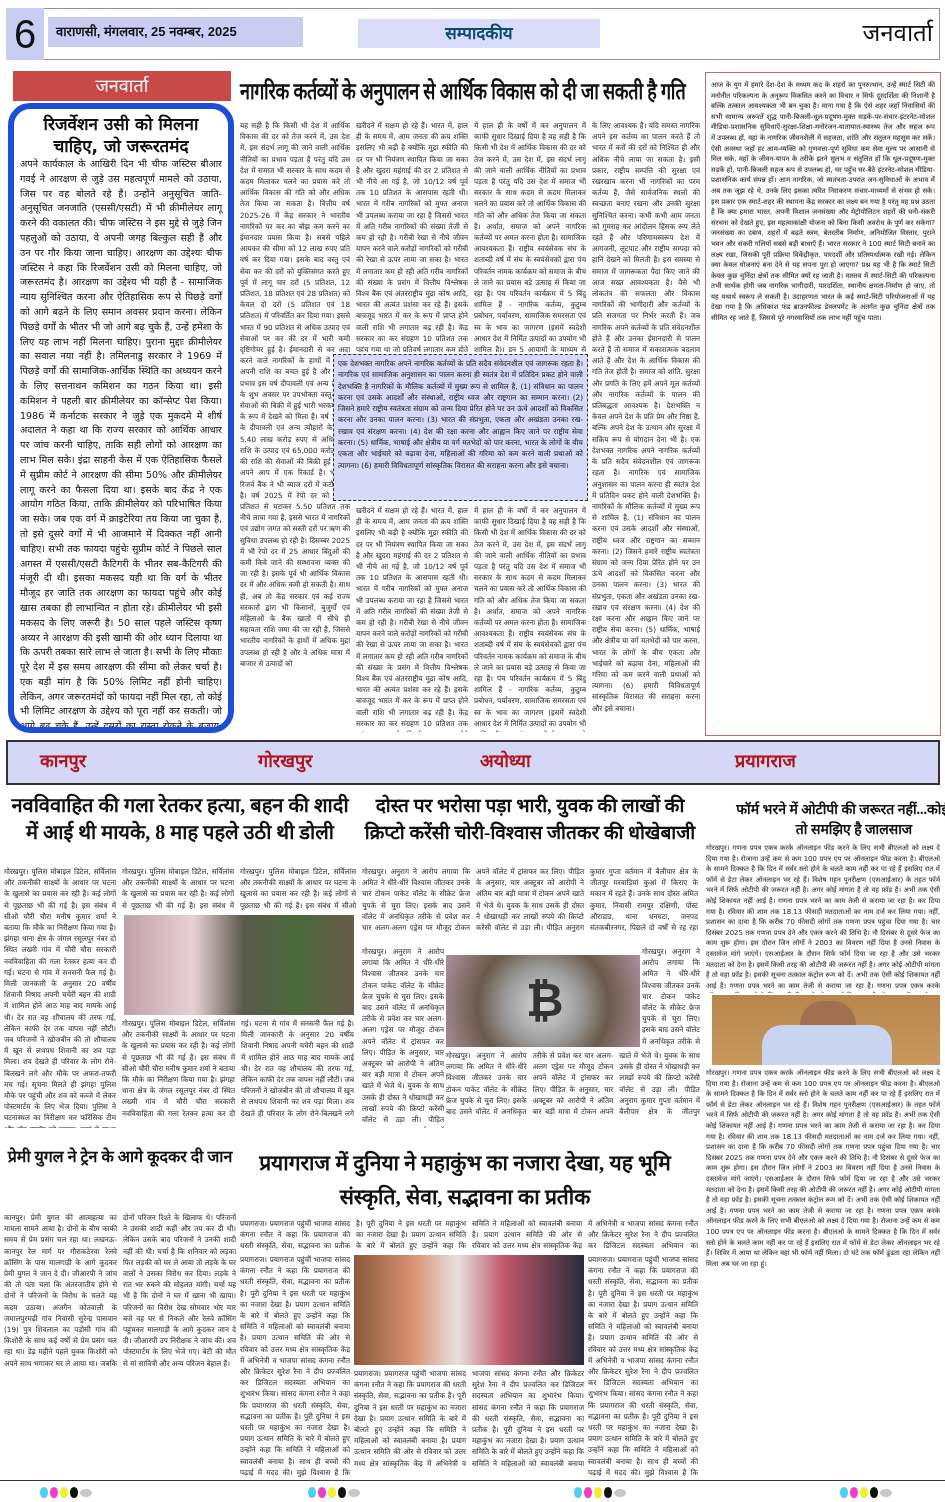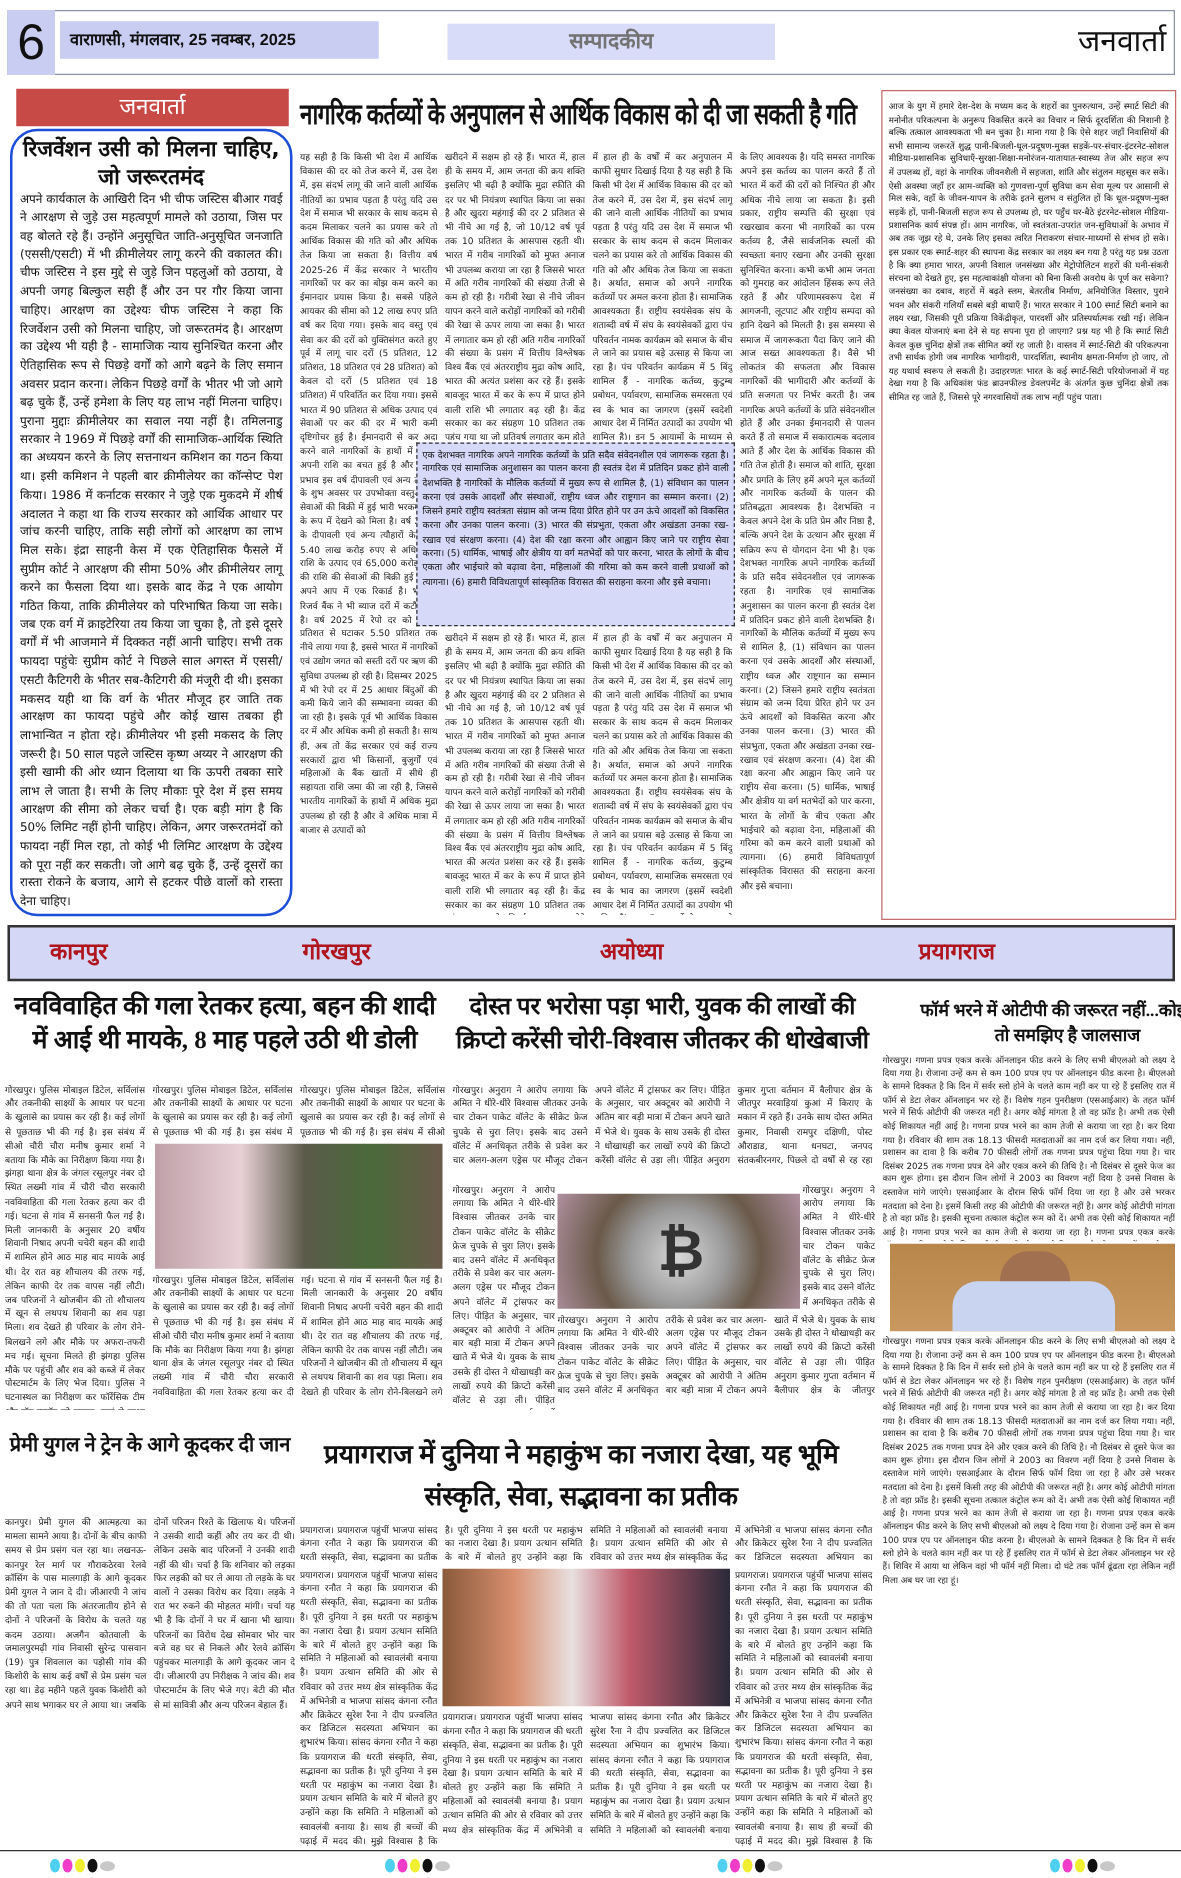--- a/index.html
+++ b/index.html
@@ -1,24 +1,24 @@
 <!DOCTYPE html>
 <html><head>
 <meta charset="utf-8">
 <style>
 *{box-sizing:border-box;margin:0;padding:0}
 body{width:945px;height:1502px;background:#fff;font-family:"DejaVu Sans",sans-serif;color:#111;position:relative;overflow:hidden}
 .abs{position:absolute}
 .hdr{left:6px;top:8px;width:934px;height:52px;border:1px solid #8a93a8}
 .pgno{left:6px;top:8px;width:38px;height:52px;background:#c9cdf2;font-size:40px;line-height:52px;text-align:center;font-family:"Liberation Sans",sans-serif}
 .dateline{left:48px;top:17px;width:255px;height:30px;background:#c9cdf2;font-size:13px;font-weight:bold;line-height:30px;padding-left:8px;font-family:"Liberation Sans",sans-serif}
-.secttl{left:358px;top:19px;width:262px;height:29px;background:#d8dcf8;font-size:17px;font-weight:bold;color:#737373;text-align:center;line-height:29px}
+.secttl{left:358px;top:19px;width:242px;height:29px;background:#d8dcf8;font-size:17px;font-weight:bold;color:#0c4a6e;text-align:center;line-height:29px}
 .brand{right:12px;top:15px;font-size:24px;font-family:"Liberation Sans",sans-serif}
 .redbar{left:13px;top:71px;width:218px;height:30px;background:#c84a47;color:#fff;font-size:18px;text-align:center;line-height:30px}
-.leftbox{left:8px;top:103px;width:226px;height:630px;border:2px solid #1d4ed8;border-radius:22px;padding:4px 6px;overflow:hidden}
+.leftbox{left:8px;top:103px;width:226px;height:630px;border:6px solid #1d4ed8;border-radius:22px;padding:4px 6px;overflow:hidden}
 .leftbox h2{font-size:17px;text-align:center;line-height:22px;font-weight:bold}
 .leftbox p{font-size:9.5px;line-height:14.8px;text-align:justify}
 .mainhead{left:240px;top:74px;width:460px;font-size:23px;font-weight:bold;font-family:"Liberation Sans",sans-serif;letter-spacing:-0.5px;white-space:nowrap;transform:scaleX(0.78);transform-origin:left}
 .cols{font-size:7.2px;line-height:11.2px;text-align:justify;color:#222;overflow:hidden}
 .dashbox{left:333px;top:354px;width:255px;height:147px;background:#d6d9f7;border:1.5px dashed #333;padding:3px 4px;font-size:7.3px;line-height:11.3px;overflow:hidden;text-align:justify}
 .rightbox{left:705px;top:72px;width:236px;height:664px;border:1.5px solid #c46c6c;padding:3px 5px;overflow:hidden}
 .rightbox h3{font-size:14px;text-align:center;line-height:18px;font-weight:bold}
 .rightbox p{font-size:6.9px;line-height:10.6px;text-align:justify;margin-top:4px}
 .citybar{left:6px;top:740px;width:934px;height:45px;border:2px solid #333;background:#d4d7f6}
 .city{top:748px;font-size:18px;color:#b0141c;font-weight:bold}
@@ -50,21 +50,21 @@
 <div class="abs cols" style="left:356px;top:505px;width:112px;height:227px">खरीदने में सक्षम हो रहे हैं। भारत में, हाल ही के समय में, आम जनता की क्रय शक्ति इसलिए भी बढ़ी है क्योंकि मुद्रा स्फीति की दर पर भी नियंत्रण स्थापित किया जा सका है और खुदरा महंगाई की दर 2 प्रतिशत से भी नीचे आ गई है, जो 10/12 वर्ष पूर्व तक 10 प्रतिशत के आसपास रहती थी। भारत में गरीब नागरिकों को मुफ्त अनाज भी उपलब्ध कराया जा रहा है जिससे भारत में अति गरीब नागरिकों की संख्या तेजी से कम हो रही है। गरीबी रेखा से नीचे जीवन यापन करने वाले करोड़ों नागरिकों को गरीबी की रेखा से ऊपर लाया जा सका है। भारत में लगातार कम हो रही अति गरीब नागरिकों की संख्या के प्रसंग में वित्तीय विश्लेषक विश्व बैंक एवं अंतरराष्ट्रीय मुद्रा कोष आदि, भारत की अत्यंत प्रशंसा कर रहे हैं। इसके बावजूद भारत में कर के रूप में प्राप्त होने वाली राशि भी लगातार बढ़ रही है। केंद्र सरकार का कर संग्रहण 10 प्रतिशत तक पहुंच गया था जो प्रतिवर्ष लगातार कम होते होते वर्ष 2026 में 4.4 प्रतिशत के स्तर पर नीचे आने का अनुमान लगाया गया है। यह कार्य सम्भव हो सका है क्योंकि भारत के नागरिकों द्वारा अपने नागरिक कर्तव्यों का निर्वहन करते हुए प्रत्यक्ष एवं अप्रत्यक्ष कर की राशि को ईमानदारी से सरकार के खजाने में जमा कराया जा रहा है। भारत</div>
 <div class="abs cols" style="left:474px;top:505px;width:112px;height:227px">में हाल ही के वर्षों में कर अनुपालन में काफी सुधार दिखाई दिया है यह सही है कि किसी भी देश में आर्थिक विकास की दर को तेज करने में, उस देश में, इस संदर्भ लागू की जाने वाली आर्थिक नीतियों का प्रभाव पड़ता है परंतु यदि उस देश में समाज भी सरकार के साथ कदम से कदम मिलाकर चलने का प्रयास करे तो आर्थिक विकास की गति को और अधिक तेज किया जा सकता है। अर्थात, समाज को अपने नागरिक कर्तव्यों पर अमल करना होता है। सामाजिक आवश्यकता हैं। राष्ट्रीय स्वयंसेवक संघ के शताब्दी वर्ष में संघ के स्वयंसेवकों द्वारा पंच परिवर्तन नामक कार्यक्रम को समाज के बीच ले जाने का प्रयास बड़े उत्साह से किया जा रहा है। पंच परिवर्तन कार्यक्रम में 5 बिंदु शामिल हैं - नागरिक कर्तव्य, कुटुम्ब प्रबोधन, पर्यावरण, सामाजिक समरसता एवं स्व के भाव का जागरण (इसमें स्वदेशी आधार देश में निर्मित उत्पादों का उपयोग भी शामिल है)। इन 5 आयामों के माध्यम से समाज परिवर्तन के कार्य को गति देने का प्रयास किया जा रहा है, जिसमें भारतीय नागरिकों को अपने नागरिक कर्तव्यों के अनुपालन पर भी विशेष ध्यान दिलाने का प्रयास किया जा रहा है। देश के कानूनों का पालन करना और उनका सम्मान करना नागरिकों की जिम्मेदारी है। इस कर्तव्य को पूरा करने से समुदाय में अनुशासन और सुरक्षा की भावना पैदा होती है। दैनिक जीवन के छोटे छोटे नियमों का पालन करने से सामाजिक व्यवस्था और सुरक्षा तय होती है। जैसे, यातायात नियमों का पालन करना। जहां आवश्यक हो वहां मतदान करना भी आवश्यक है। नागरिक कर्तव्य के अंतर्गत नागरिकों से अपेक्षा की जाती है कि वे विभिन्न करों का भुगतान समय पर करें एवं सही राशि का भुगतान करें। यह देश की आर्थिक प्रगति</div>
 <div class="abs dashbox">एक देशभक्त नागरिक अपने नागरिक कर्तव्यों के प्रति सदैव संवेदनशील एवं जागरूक रहता है। नागरिक एवं सामाजिक अनुशासन का पालन करना ही स्वतंत्र देश में प्रतिदिन प्रकट होने वाली देशभक्ति है नागरिकों के मौलिक कर्तव्यों में मुख्य रूप से शामिल है, (1) संविधान का पालन करना एवं उसके आदर्शों और संस्थाओं, राष्ट्रीय ध्वज और राष्ट्रगान का सम्मान करना। (2) जिसने हमारे राष्ट्रीय स्वतंत्रता संग्राम को जन्म दिया प्रेरित होने पर उन ऊंचे आदर्शों को विकसित करना और उनका पालन करना। (3) भारत की संप्रभुता, एकता और अखंडता उनका रख-रखाव एवं संरक्षण करना। (4) देश की रक्षा करना और आह्वान किए जाने पर राष्ट्रीय सेवा करना। (5) धार्मिक, भाषाई और क्षेत्रीय या वर्ग मतभेदों को पार करना, भारत के लोगों के बीच एकता और भाईचारे को बढ़ावा देना, महिलाओं की गरिमा को कम करने वाली प्रथाओं को त्यागना। (6) हमारी विविधतापूर्ण सांस्कृतिक विरासत की सराहना करना और इसे बचाना।</div>
 
 <div class="abs rightbox">
   <p>आज के युग में हमारे देश-देश के मध्यम कद के शहरों का पुनरुत्थान, उन्हें स्मार्ट सिटी की मनोनीत परिकल्पना के अनुरूप विकसित करने का विचार न सिर्फ दूरदर्शिता की निशानी है बल्कि तत्काल आवश्यकता भी बन चुका है। माना गया है कि ऐसे शहर जहाँ निवासियों की सभी सामान्य जरूरतें शुद्ध पानी-बिजली-धूल-प्रदूषण-मुक्त सड़कें-पर-संचार-इंटरनेट-सोशल मीडिया-प्रशासनिक सुविधाएँ-सुरक्षा-शिक्षा-मनोरंजन-यातायात-स्वास्थ्य तेज और सहज रूप में उपलब्ध हों, वहां के नागरिक जीवनशैली में सहजता, शांति और संतुलन महसूस कर सकें। ऐसी अवस्था जहाँ हर आम-व्यक्ति को गुणवत्ता-पूर्ण सुविधा कम सेवा मूल्य पर आसानी से मिल सके, वहाँ के जीवन-यापन के तरीके इतने सुलभ व संतुलित हों कि धूल-प्रदूषण-मुक्त सड़कें हों, पानी-बिजली सहज रूप से उपलब्ध हो, घर पहुँच घर-बैठे इंटरनेट-सोशल मीडिया-प्रशासनिक कार्य संपन्न हों। आम नागरिक, जो स्वतंत्रता-उपरांत जन-सुविधाओं के अभाव में अब तक जूझ रहे थे, उनके लिए इसका त्वरित निराकरण संचार-माध्यमों से संभव हो सके। इस प्रकार एक स्मार्ट-शहर की स्थापना केंद्र सरकार का लक्ष्य बन गया है परंतु यह प्रश्न उठता है कि क्या हमारा भारत, अपनी विशाल जनसंख्या और मेट्रोपोलिटन शहरों की घनी-संकरी संरचना को देखते हुए, इस महत्वाकांक्षी योजना को बिना किसी अवरोध के पूर्ण कर सकेगा? जनसंख्या का दबाव, शहरों में बढ़ते स्लम, बेतरतीब निर्माण, अनियोजित विस्तार, पुराने भवन और संकरी गलियाँ सबसे बड़ी बाधाएँ हैं। भारत सरकार ने 100 स्मार्ट सिटी बनाने का लक्ष्य रखा, जिसकी पूरी प्रक्रिया विकेंद्रीकृत, पारदर्शी और प्रतिस्पर्धात्मक रखी गई। लेकिन क्या केवल योजनाएं बना देने से यह सपना पूरा हो जाएगा? प्रश्न यह भी है कि स्मार्ट सिटी केवल कुछ चुनिंदा क्षेत्रों तक सीमित क्यों रह जाती है। वास्तव में स्मार्ट-सिटी की परिकल्पना तभी सार्थक होगी जब नागरिक भागीदारी, पारदर्शिता, स्थानीय क्षमता-निर्माण हो जाए, तो यह यथार्थ स्वरूप ले सकती है। उदाहरणतः भारत के कई स्मार्ट-सिटी परियोजनाओं में यह देखा गया है कि अधिकांश फंड ब्राउनफील्ड डेवलपमेंट के अंतर्गत कुछ चुनिंदा क्षेत्रों तक सीमित रह जाते हैं, जिससे पूरे नगरवासियों तक लाभ नहीं पहुंच पाता।</p>
 </div>
 
 <div class="abs citybar"></div>
 <div class="abs city" style="left:40px">कानपुर</div>
-<div class="abs city" style="left:242px">गोरखपुर</div>
+<div class="abs city" style="left:258px">गोरखपुर</div>
 <div class="abs city" style="left:480px">अयोध्या</div>
 <div class="abs city" style="left:735px">प्रयागराज</div>
 
 <div class="abs h2big" style="left:4px;top:792px;width:352px;font-size:20px;line-height:27px;white-space:normal">नवविवाहित की गला रेतकर हत्या, बहन की शादी में आई थी मायके, 8 माह पहले उठी थी डोली</div>
 <div class="abs cols" style="left:4px;top:866px;width:112px;height:262px">गोरखपुर। पुलिस मोबाइल डिटेल, सर्विलांस और तकनीकी साक्ष्यों के आधार पर घटना के खुलासे का प्रयास कर रही है। कई लोगों से पूछताछ भी की गई है। इस संबंध में सीओ चौरी चौरा मनीष कुमार शर्मा ने बताया कि मौके का निरीक्षण किया गया है। झंगहा थाना क्षेत्र के जंगल रसूलपुर नंबर दो स्थित लख्मी गांव में चौरी चौरा सरकारी नवविवाहिता की गला रेतकर हत्या कर दी गई। घटना से गांव में सनसनी फैल गई है। मिली जानकारी के अनुसार 20 वर्षीय शिवानी निषाद अपनी चचेरी बहन की शादी में शामिल होने आठ माह बाद मायके आई थी। देर रात वह शौचालय की तरफ गई, लेकिन काफी देर तक वापस नहीं लौटी। जब परिजनों ने खोजबीन की तो शौचालय में खून से लथपथ शिवानी का शव पड़ा मिला। शव देखते ही परिवार के लोग रोने-बिलखने लगे और मौके पर अफरा-तफरी मच गई। सूचना मिलते ही झंगहा पुलिस मौके पर पहुंची और शव को कब्जे में लेकर पोस्टमार्टम के लिए भेज दिया। पुलिस ने घटनास्थल का निरीक्षण कर फॉरेंसिक टीम और डॉग स्क्वॉड को बुलाया, जहां से साक्ष्य एकत्र किए गए। पुलिस मोबाइल डिटेल, सर्विलांस और तकनीकी साक्ष्यों के आधार पर घटना के खुलासे का प्रयास कर रही है। कई लोगों से पूछताछ भी की गई है। इस संबंध में सीओ चौरी चौरा मनीष कुमार शर्मा ने बताया कि मौके का निरीक्षण किया गया है। सभी बिंदुओं पर गहनता से जांच की जा रही है और जल्द ही खुलासा किया जाएगा।</div>
 <div class="abs cols" style="left:122px;top:866px;width:112px;height:46px">गोरखपुर। पुलिस मोबाइल डिटेल, सर्विलांस और तकनीकी साक्ष्यों के आधार पर घटना के खुलासे का प्रयास कर रही है। कई लोगों से पूछताछ भी की गई है। इस संबंध में सीओ चौरी चौरा मनीष कुमार शर्मा ने बताया कि मौके का निरीक्षण किया गया है। झंगहा थाना क्षेत्र के जंगल रसूलपुर नंबर दो स्थित लख्मी गांव में चौरी चौरा सरकारी नवविवाहिता की गला रेतकर हत्या कर दी गई। घटना से गांव में सनसनी फैल गई है। मिली जानकारी के अनुसार 20 वर्षीय शिवानी निषाद अपनी चचेरी बहन की शादी में शामिल होने आठ माह बाद मायके आई थी। देर रात वह शौचालय की तरफ गई, लेकिन काफी देर तक वापस नहीं लौटी। जब परिजनों ने खोजबीन की तो शौचालय में खून से लथपथ शिवानी का शव पड़ा मिला। शव देखते ही परिवार के लोग रोने-बिलखने लगे और मौके पर अफरा-तफरी मच गई। सूचना मिलते ही झंगहा पुलिस मौके पर पहुंची और शव को कब्जे में लेकर पोस्टमार्टम के लिए भेज दिया। पुलिस ने घटनास्थल का निरीक्षण कर फॉरेंसिक टीम और डॉग स्क्वॉड को बुलाया, जहां से साक्ष्य एकत्र किए गए। पुलिस मोबाइल डिटेल, सर्विलांस और तकनीकी साक्ष्यों के आधार पर घटना के खुलासे का प्रयास कर रही है। कई लोगों से पूछताछ भी की गई है। इस संबंध में सीओ चौरी चौरा मनीष कुमार शर्मा ने बताया कि मौके का निरीक्षण किया गया है। सभी बिंदुओं पर गहनता से जांच की जा रही है और जल्द ही खुलासा किया जाएगा।</div>
 <div class="abs cols" style="left:240px;top:866px;width:116px;height:46px">गोरखपुर। पुलिस मोबाइल डिटेल, सर्विलांस और तकनीकी साक्ष्यों के आधार पर घटना के खुलासे का प्रयास कर रही है। कई लोगों से पूछताछ भी की गई है। इस संबंध में सीओ चौरी चौरा मनीष कुमार शर्मा ने बताया कि मौके का निरीक्षण किया गया है। झंगहा थाना क्षेत्र के जंगल रसूलपुर नंबर दो स्थित लख्मी गांव में चौरी चौरा सरकारी नवविवाहिता की गला रेतकर हत्या कर दी गई। घटना से गांव में सनसनी फैल गई है। मिली जानकारी के अनुसार 20 वर्षीय शिवानी निषाद अपनी चचेरी बहन की शादी में शामिल होने आठ माह बाद मायके आई थी। देर रात वह शौचालय की तरफ गई, लेकिन काफी देर तक वापस नहीं लौटी। जब परिजनों ने खोजबीन की तो शौचालय में खून से लथपथ शिवानी का शव पड़ा मिला। शव देखते ही परिवार के लोग रोने-बिलखने लगे और मौके पर अफरा-तफरी मच गई। सूचना मिलते ही झंगहा पुलिस मौके पर पहुंची और शव को कब्जे में लेकर पोस्टमार्टम के लिए भेज दिया। पुलिस ने घटनास्थल का निरीक्षण कर फॉरेंसिक टीम और डॉग स्क्वॉड को बुलाया, जहां से साक्ष्य एकत्र किए गए। पुलिस मोबाइल डिटेल, सर्विलांस और तकनीकी साक्ष्यों के आधार पर घटना के खुलासे का प्रयास कर रही है। कई लोगों से पूछताछ भी की गई है। इस संबंध में सीओ चौरी चौरा मनीष कुमार शर्मा ने बताया कि मौके का निरीक्षण किया गया है। सभी बिंदुओं पर गहनता से जांच की जा रही है और जल्द ही खुलासा किया जाएगा।</div>
 <div class="abs img" style="left:124px;top:915px;width:230px;height:100px;background:linear-gradient(90deg,#c0a0a8 0%,#e8d0d6 30%,#5a5a4a 52%,#4a6a3a 75%,#6a5a4a 100%)"></div>
 <div class="abs cols" style="left:122px;top:1018px;width:232px;height:110px;column-count:2;column-gap:6px">गोरखपुर। पुलिस मोबाइल डिटेल, सर्विलांस और तकनीकी साक्ष्यों के आधार पर घटना के खुलासे का प्रयास कर रही है। कई लोगों से पूछताछ भी की गई है। इस संबंध में सीओ चौरी चौरा मनीष कुमार शर्मा ने बताया कि मौके का निरीक्षण किया गया है। झंगहा थाना क्षेत्र के जंगल रसूलपुर नंबर दो स्थित लख्मी गांव में चौरी चौरा सरकारी नवविवाहिता की गला रेतकर हत्या कर दी गई। घटना से गांव में सनसनी फैल गई है। मिली जानकारी के अनुसार 20 वर्षीय शिवानी निषाद अपनी चचेरी बहन की शादी में शामिल होने आठ माह बाद मायके आई थी। देर रात वह शौचालय की तरफ गई, लेकिन काफी देर तक वापस नहीं लौटी। जब परिजनों ने खोजबीन की तो शौचालय में खून से लथपथ शिवानी का शव पड़ा मिला। शव देखते ही परिवार के लोग रोने-बिलखने लगे और मौके पर अफरा-तफरी मच गई। सूचना मिलते ही झंगहा पुलिस मौके पर पहुंची और शव को कब्जे में लेकर पोस्टमार्टम के लिए भेज दिया। पुलिस ने घटनास्थल का निरीक्षण कर फॉरेंसिक टीम और डॉग स्क्वॉड को बुलाया, जहां से साक्ष्य एकत्र किए गए। पुलिस मोबाइल डिटेल, सर्विलांस और तकनीकी साक्ष्यों के आधार पर घटना के खुलासे का प्रयास कर रही है। कई लोगों से पूछताछ भी की गई है। इस संबंध में सीओ चौरी चौरा मनीष कुमार शर्मा ने बताया कि मौके का निरीक्षण किया गया है। सभी बिंदुओं पर गहनता से जांच की जा रही है और जल्द ही खुलासा किया जाएगा।</div>
 

